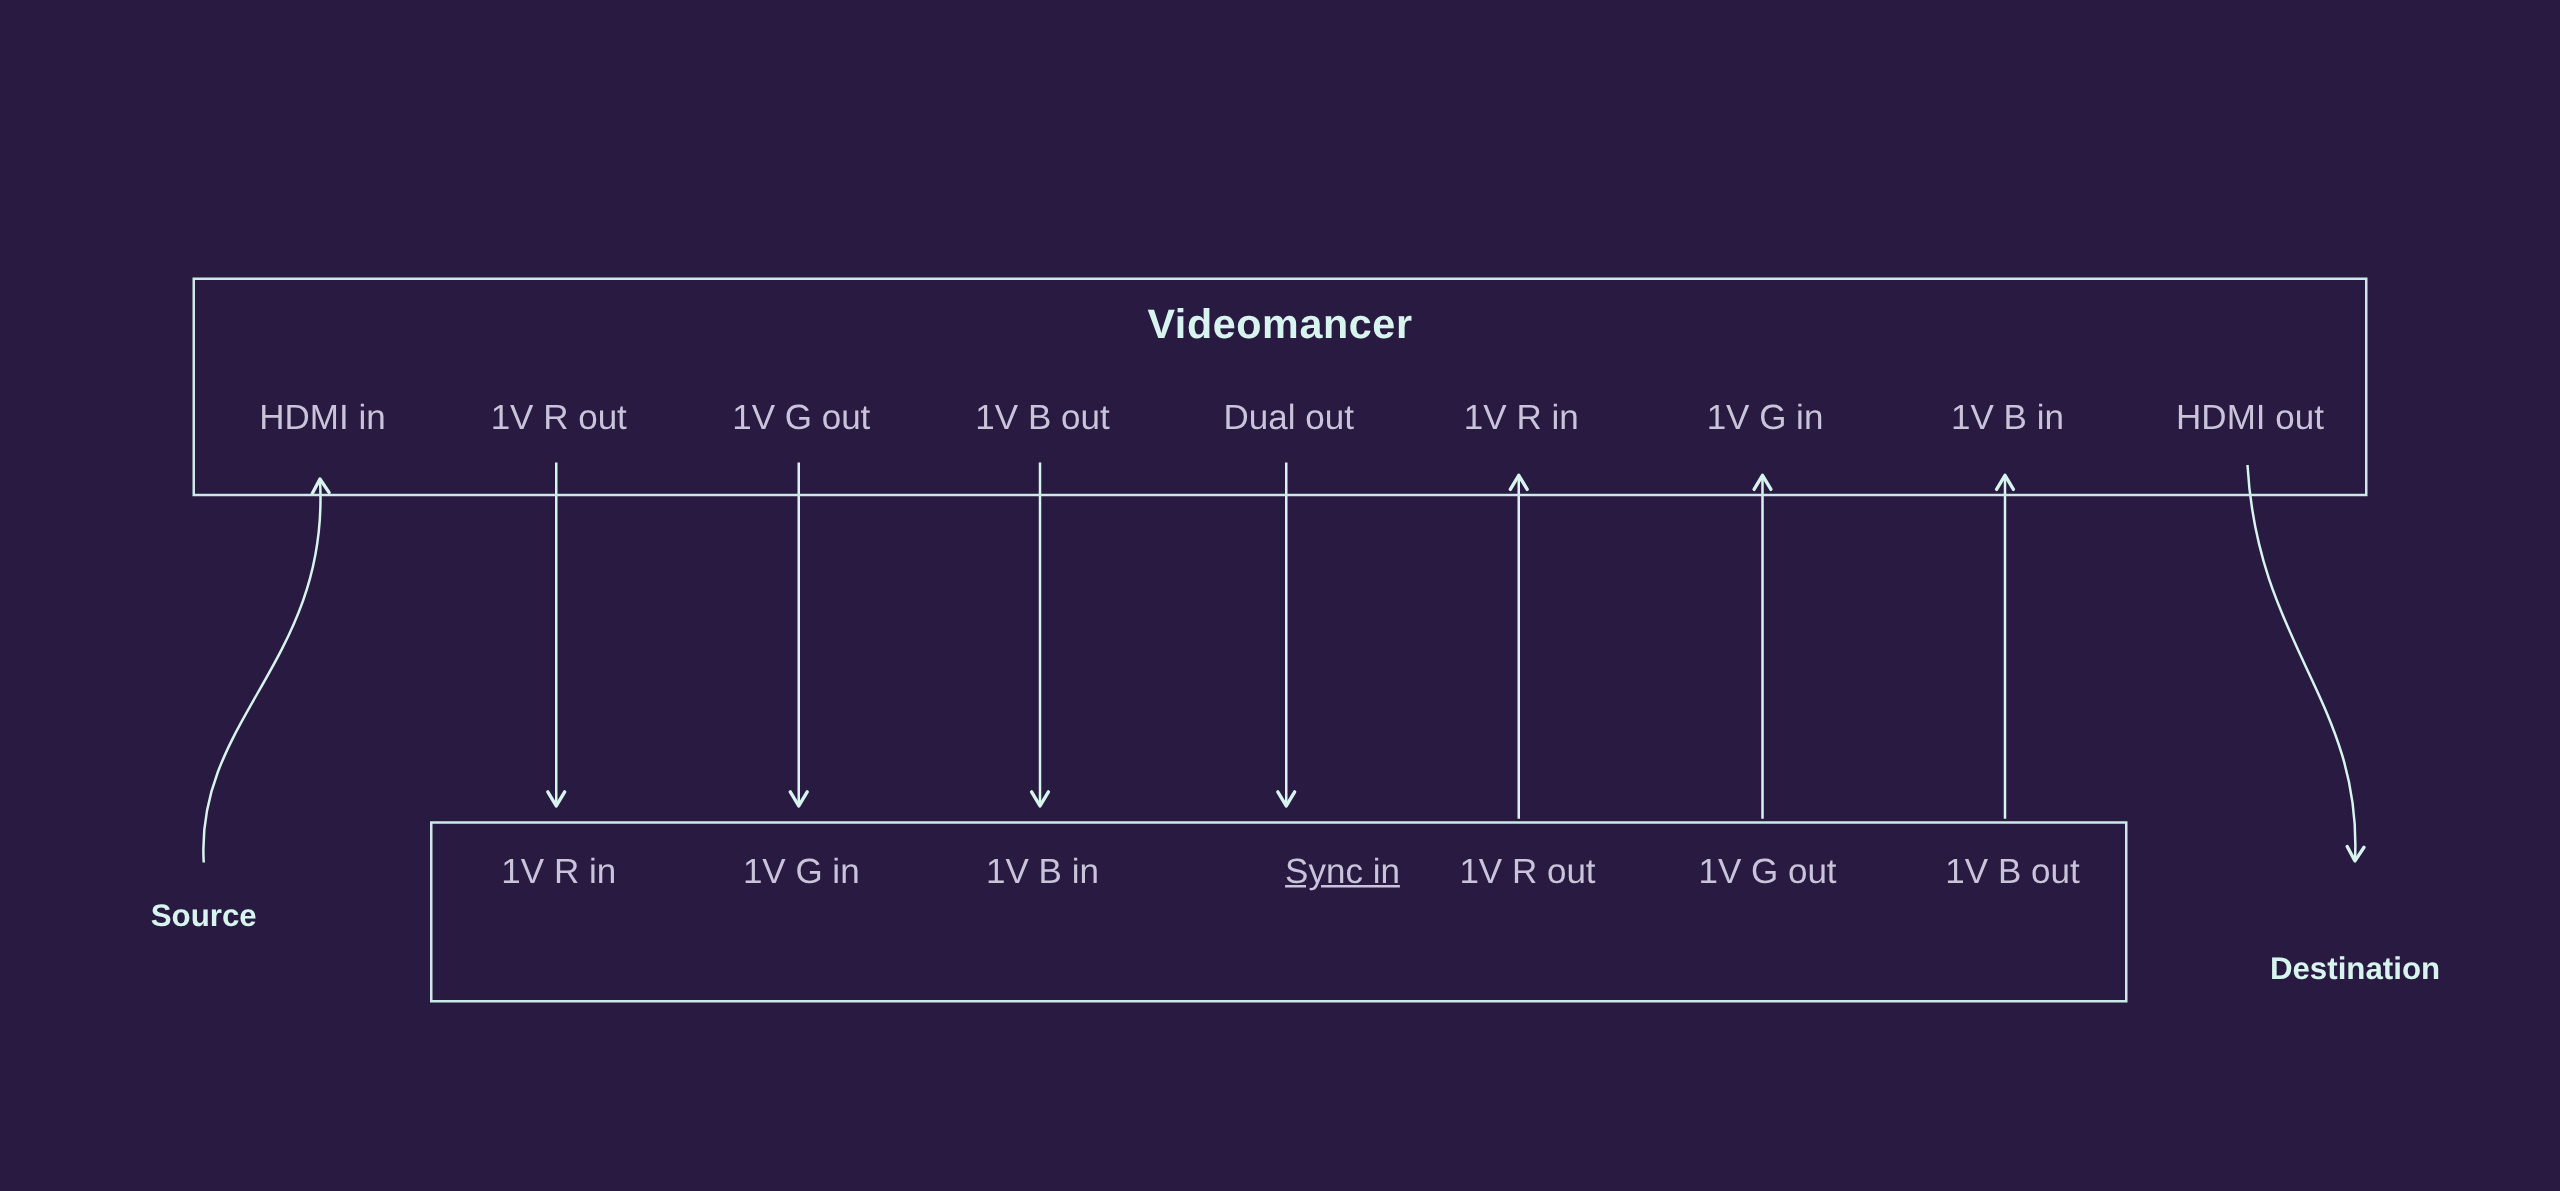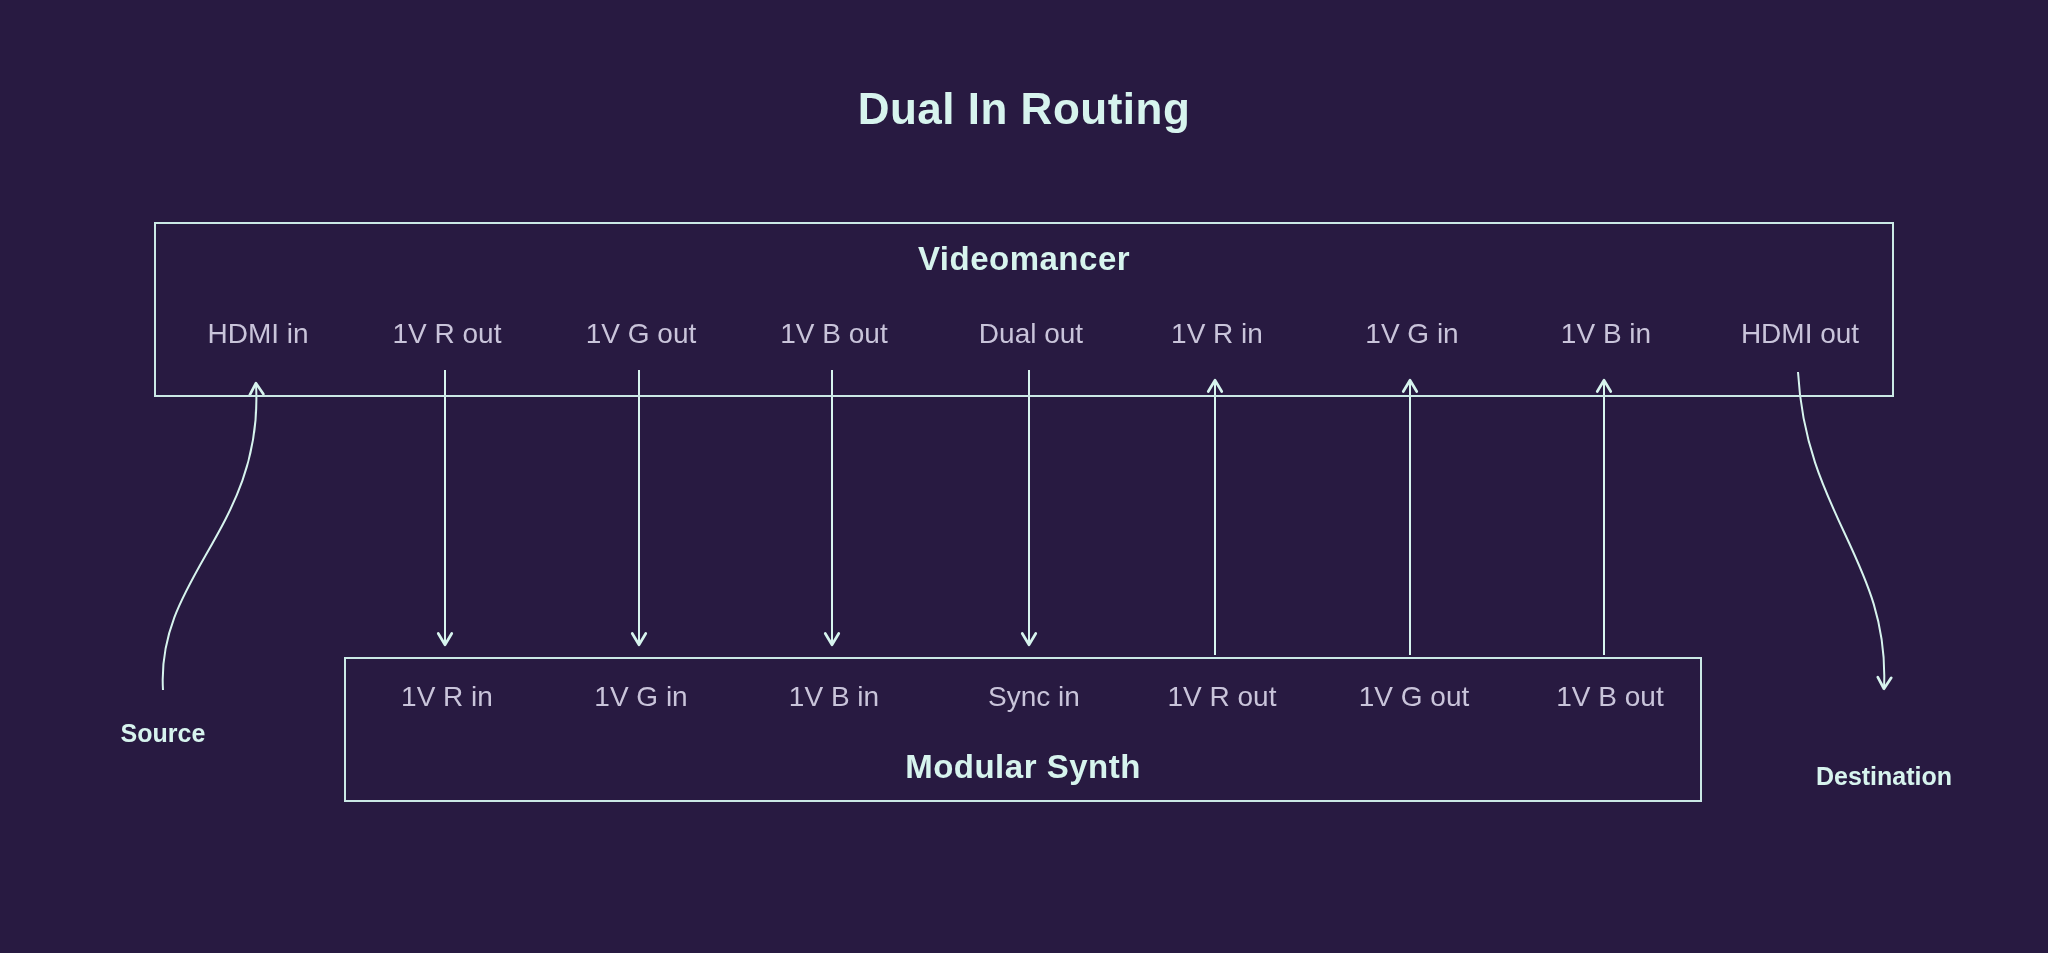--- a/index.html
+++ b/index.html
@@ -62,21 +62,21 @@
   .vm .port.p4{left:875px;}
   .vm .port.p5{left:1061px;}
   .vm .port.p6{left:1256px;}
   .vm .port.p7{left:1450px;}
   .vm .port.p8{left:1644px;}
 
   
   .ms .port.p0{left:101px;}
   .ms .port.p1{left:295px;}
   .ms .port.p2{left:488px;}
-  .ms .port.p3{left:688px;}
+  .ms .port.p3{left:728px;text-decoration:underline;}
   .ms .port.p4{left:876px;}
   .ms .port.p5{left:1068px;}
   .ms .port.p6{left:1264px;}
 
   .endpoint{
     position:absolute;
     transform:translate(-50%,-50%);
     font-size:25px;font-weight:700;
     color:var(--mint);
     white-space:nowrap;
@@ -103,21 +103,20 @@
 
     <line x1="1215" y1="655" x2="1215" y2="381" stroke="#D7F4EE" stroke-width="2" marker-end="url(#arrowhead)"></line>
     <line x1="1410" y1="655" x2="1410" y2="381" stroke="#D7F4EE" stroke-width="2" marker-end="url(#arrowhead)"></line>
     <line x1="1604" y1="655" x2="1604" y2="381" stroke="#D7F4EE" stroke-width="2" marker-end="url(#arrowhead)"></line>
 
     <path d="M 163 690 C 156 575, 264 528, 256 384" fill="none" stroke="#D7F4EE" stroke-width="2" marker-end="url(#arrowhead)"></path>
 
     <path d="M 1798 372 C 1806 516, 1890 562, 1884 688" fill="none" stroke="#D7F4EE" stroke-width="2" marker-end="url(#arrowhead)"></path>
   </svg>
 
-  <div class="page-title">Dual In Routing</div>
 
   <div class="box vm">
     <div class="box-title">Videomancer</div>
     <span class="port p0">HDMI in</span>
     <span class="port p1">1V R out</span>
     <span class="port p2">1V G out</span>
     <span class="port p3">1V B out</span>
     <span class="port p4">Dual out</span>
     <span class="port p5">1V R in</span>
     <span class="port p6">1V G in</span>
@@ -126,19 +125,18 @@
   </div>
 
   <div class="box ms">
     <span class="port p0">1V R in</span>
     <span class="port p1">1V G in</span>
     <span class="port p2">1V B in</span>
     <span class="port p3">Sync in</span>
     <span class="port p4">1V R out</span>
     <span class="port p5">1V G out</span>
     <span class="port p6">1V B out</span>
-    <div class="box-title">Modular Synth</div>
   </div>
 
   <div class="endpoint src">Source</div>
   <div class="endpoint dst">Destination</div>
 
 </div>
 
 </body></html>

